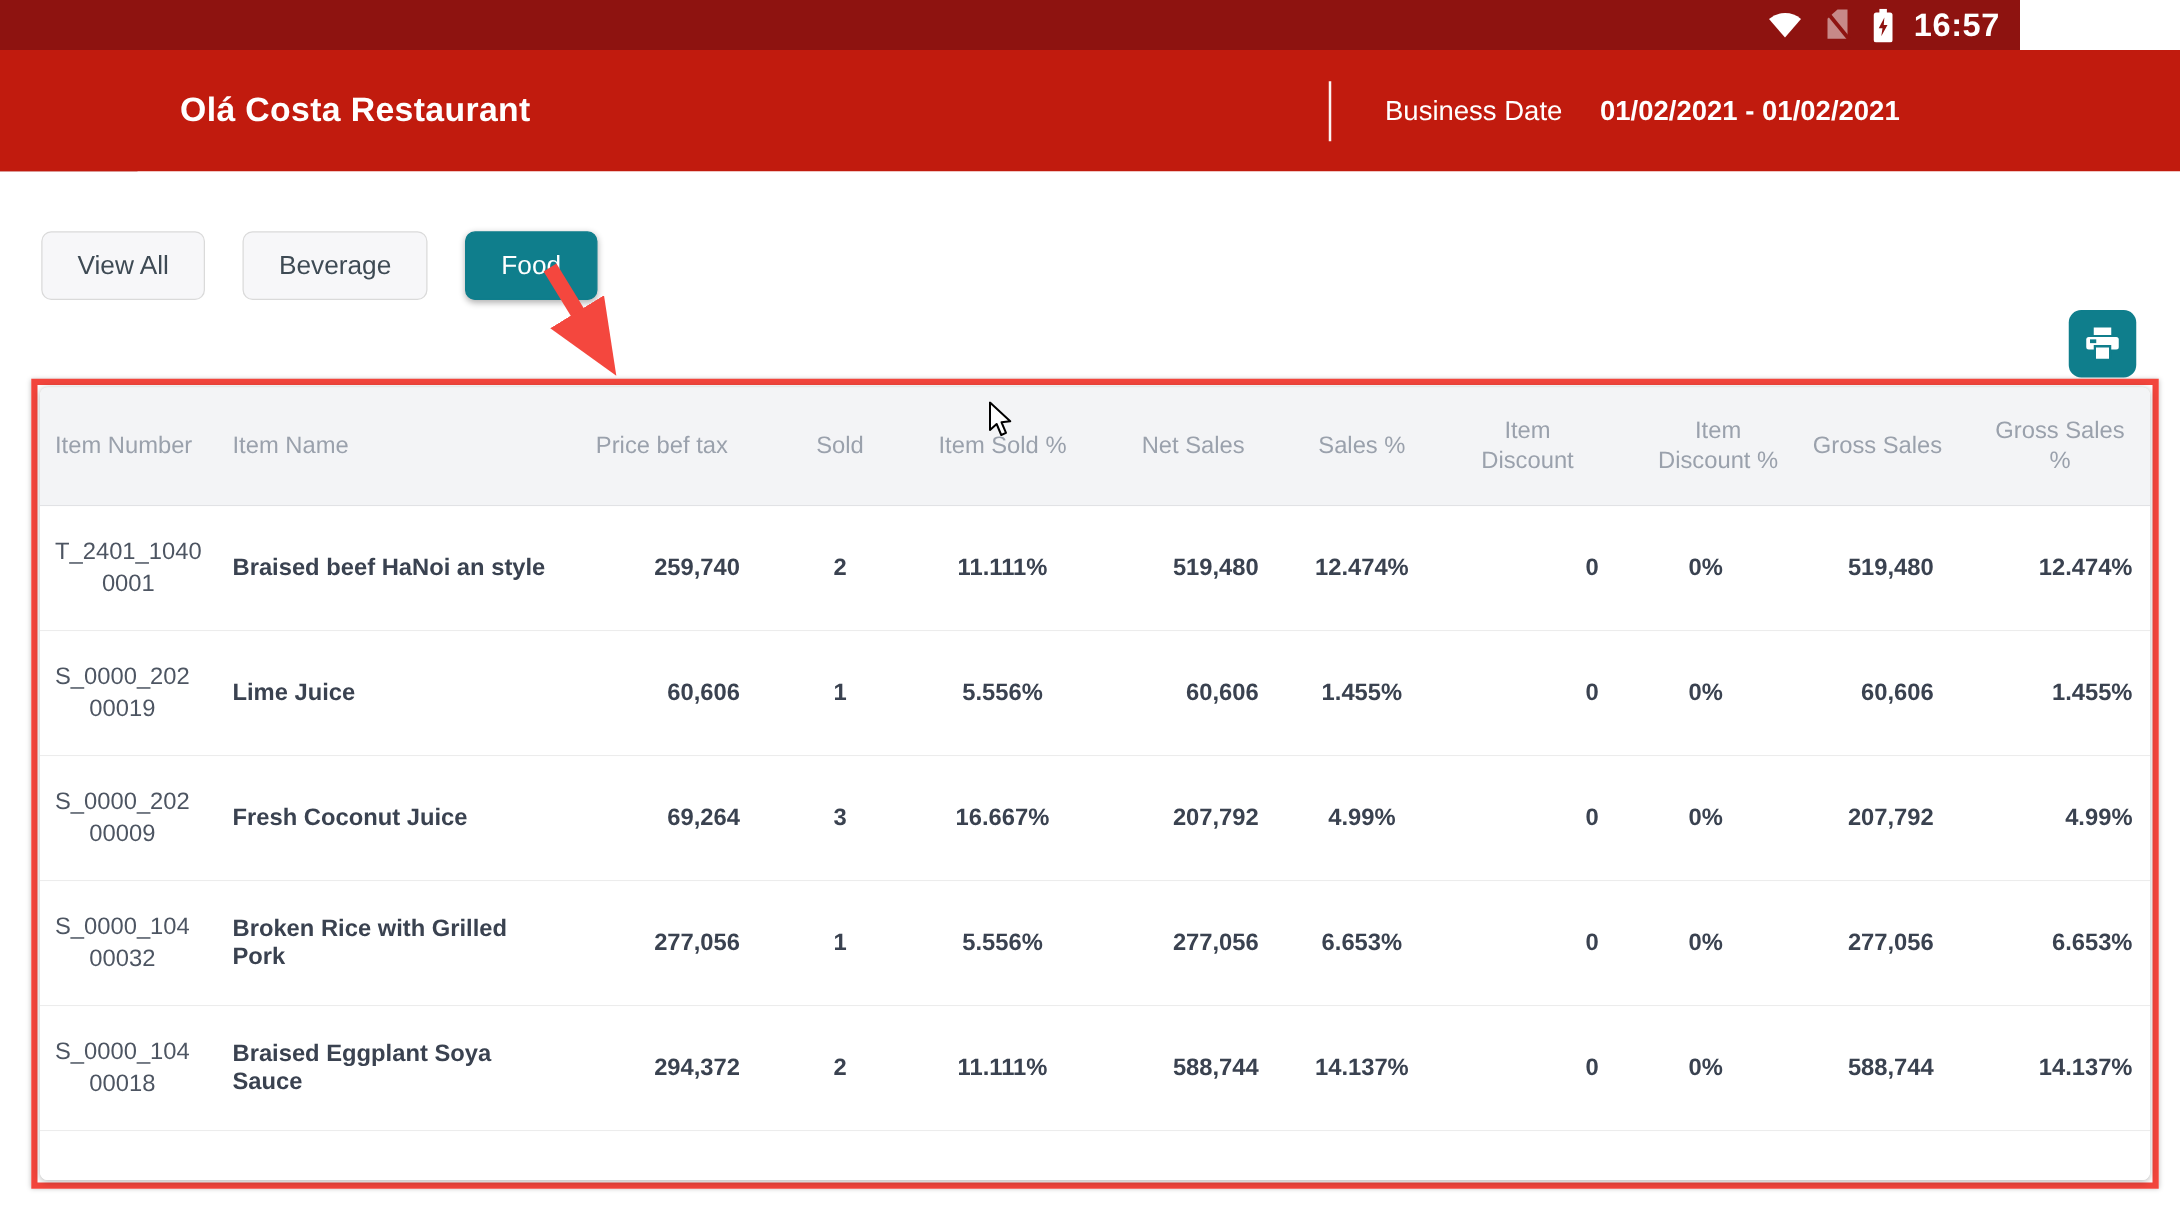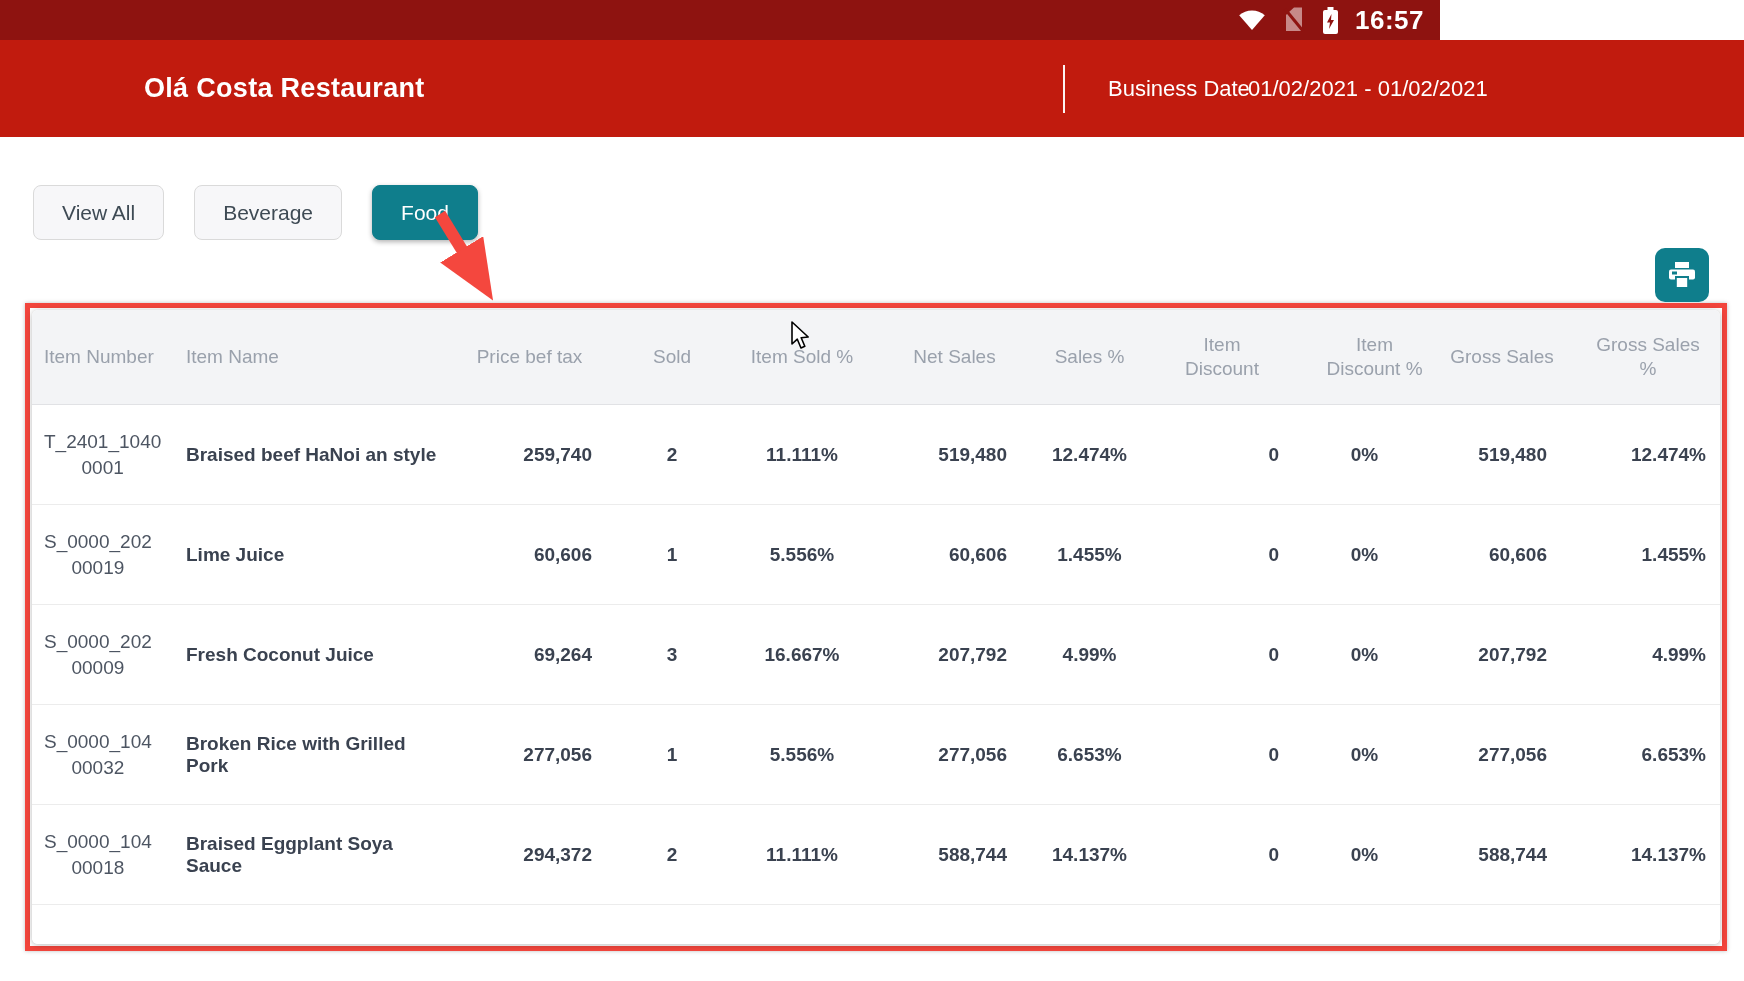--- a/index.html
+++ b/index.html
@@ -1,41 +1,41 @@
 <!DOCTYPE html>
 <html><head>
 <meta charset="utf-8">
 <style>
   * { margin:0; padding:0; box-sizing:border-box; }
   html,body { width:1744px; height:981px; background:#fff;
     font-family:"Liberation Sans","DejaVu Sans",sans-serif; overflow:hidden; }
   .stage { position:relative; width:1744px; height:981px; background:#fff; }
 
   
-  .status-bar { position:absolute; left:0; top:0; width:1440px; height:40px;
+  .status-bar { position:absolute; left:0; top:0; width:1616px; height:40px;
     background:#8e1310; display:flex; align-items:center; justify-content:flex-end;
     gap:16px; padding-right:16px; z-index:5; }
   .status-bar .time { color:#fff; font-size:26px; font-weight:700; letter-spacing:0.5px; }
   .sicon { display:flex; align-items:center; }
 
   
   .app-header { position:absolute; left:0; top:40px; width:1744px; height:97px;
     background:#c11b0e; z-index:4; }
   .back-col { position:absolute; left:0; top:0; width:110px; height:137px;
     background:#8e1310; display:flex; flex-direction:column; align-items:center;
     justify-content:center; gap:6px; cursor:pointer; }
   .back-col .back-label { color:#fff; font-size:16px; font-weight:700; }
   .page-title { position:absolute; left:144px; top:0; height:97px; display:flex;
     align-items:center; color:#fff; font-size:27px; font-weight:700; letter-spacing:0.3px; }
   .hdr-divider { position:absolute; left:1063px; top:25px; width:2px; height:48px;
     background:rgba(255,255,255,0.95); }
   .biz-label { position:absolute; left:1108px; top:0; height:97px; display:flex;
     align-items:center; color:#fff; font-size:22px; font-weight:400; }
-  .date-range { position:absolute; left:1248px; top:0; height:97px; display:flex;
-    align-items:center; color:#fff; font-size:22px; font-weight:400; }
+  .date-range { position:absolute; left:1280px; top:0; height:97px; display:flex;
+    align-items:center; color:#fff; font-size:22px; font-weight:700; }
   .filter-btn { position:absolute; left:1550px; top:13px; width:160px; height:70px;
     background:#fff; border:none; border-radius:6px; display:flex; align-items:center;
     justify-content:center; gap:14px; color:#3c4a54; font-size:21px; font-weight:700;
     letter-spacing:1px; cursor:pointer;
     font-family:"Liberation Sans","DejaVu Sans",sans-serif; }
 
   
   .chips { position:absolute; left:33px; top:185px; display:flex; gap:30px; z-index:6; }
   .chip { height:55px; padding:0 28px; border-radius:8px; background:#f7f7f9;
     border:1px solid #dadada; color:#3e4a54; font-size:21px; display:flex;

